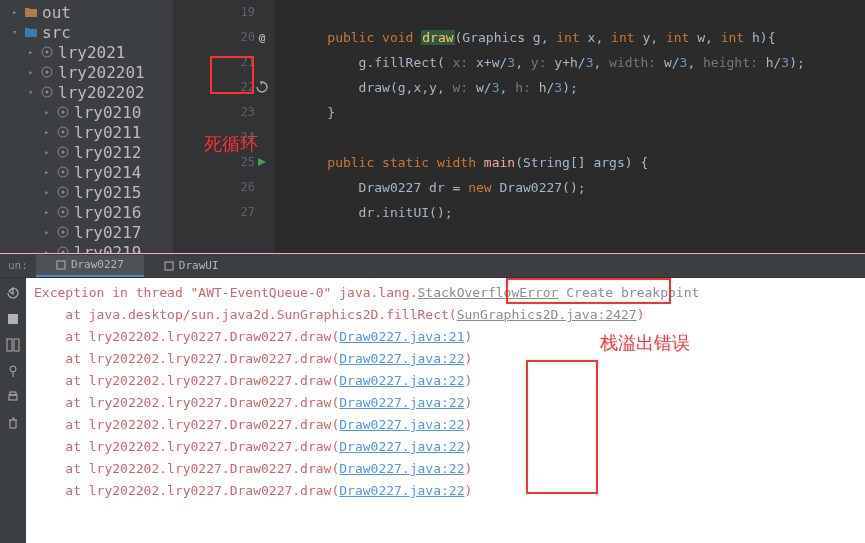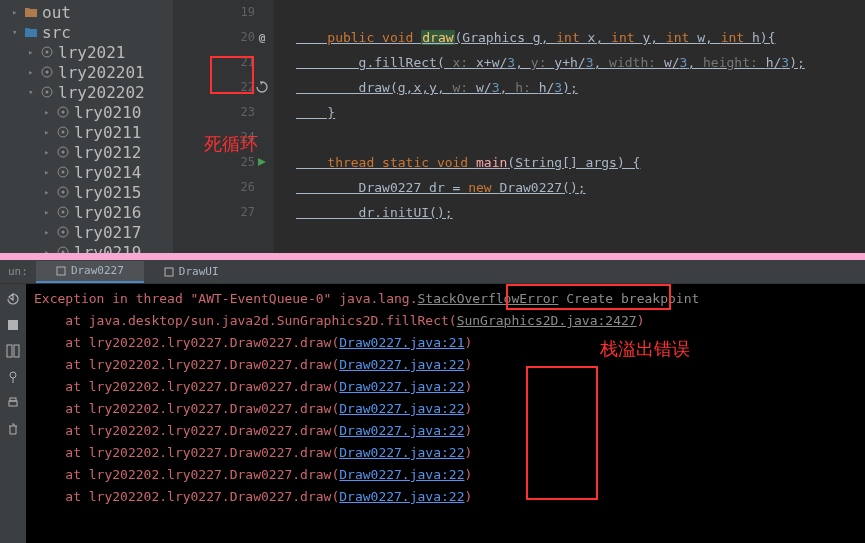--- a/index.html
+++ b/index.html
@@ -74,21 +74,21 @@
     width: 14px; height: 14px;
     display: flex; align-items: center; justify-content: center;
   }
   .code {
     flex: 1;
     padding-left: 22px;
     line-height: 25px;
     font-size: 13px;
     position: relative;
   }
-  .code-line { height: 25px; white-space: pre; text-decoration: underline; }
+  .code-line { height: 25px; white-space: pre; }
   .kw { color: #cc7832; }
   .method { color: #fca5a5; }
   .method-hl { color: #ffc66d; background: #32593d; padding: 0 1px; }
   .num { color: #6897bb; }
   .param-hint { color: #787878; }
   .plain { color: #a9b7c6; }
   
   .red-box {
     position: absolute;
     border: 2px solid #ff3030;
@@ -97,22 +97,22 @@
   .red-text {
     position: absolute;
     color: #ff3030;
     font-size: 18px;
     font-family: 'SimSun', 'Microsoft YaHei', sans-serif;
     pointer-events: none;
   }
   
   .run-panel {
     height: 290px;
-    background: #000000;
-    border-top: 7px solid #f9a8d4;
+    background: #ffffff;
+    border-top: 1px solid #f9a8d4;
     display: flex;
     flex-direction: column;
   }
   .run-tabs {
     height: 24px;
     background: #3c3f41;
     display: flex;
     align-items: center;
     border-bottom: 1px solid #323232;
   }
@@ -322,21 +322,21 @@
         <div class="gutter-line"><span class="gutter-num">26</span></div>
         <div class="gutter-line"><span class="gutter-num">27</span></div>
       </div>
     <div class="code" id="codearea">
         <div class="code-line"></div>
         <div class="code-line"><span class="kw">    public </span><span class="kw">void </span><span class="method-hl">draw</span><span class="plain">(Graphics g, </span><span class="kw">int </span><span class="plain">x, </span><span class="kw">int </span><span class="plain">y, </span><span class="kw">int </span><span class="plain">w, </span><span class="kw">int </span><span class="plain">h){</span></div>
         <div class="code-line"><span class="plain">        g.fillRect( </span><span class="param-hint">x: </span><span class="plain">x+w/</span><span class="num">3</span><span class="plain">, </span><span class="param-hint">y: </span><span class="plain">y+h/</span><span class="num">3</span><span class="plain">, </span><span class="param-hint">width: </span><span class="plain">w/</span><span class="num">3</span><span class="plain">, </span><span class="param-hint">height: </span><span class="plain">h/</span><span class="num">3</span><span class="plain">);</span></div>
         <div class="code-line"><span class="plain">        draw(g,x,y, </span><span class="param-hint">w: </span><span class="plain">w/</span><span class="num">3</span><span class="plain">, </span><span class="param-hint">h: </span><span class="plain">h/</span><span class="num">3</span><span class="plain">);</span></div>
         <div class="code-line"><span class="plain">    }</span></div>
         <div class="code-line"></div>
-        <div class="code-line"><span class="kw">    thread static void </span><span class="method">main</span><span class="plain">(String[] args) {</span></div>
+        <div class="code-line"><span class="kw">    public static width </span><span class="method">main</span><span class="plain">(String[] args) {</span></div>
         <div class="code-line"><span class="plain">        Draw0227 dr = </span><span class="kw">new </span><span class="plain">Draw0227();</span></div>
         <div class="code-line"><span class="plain">        dr.initUI();</span></div>
       </div>
 
     <div class="red-box" style="left:36px; top:56px; width:44px; height:38px;"></div>
     <div class="red-text" style="left:30px; top:132px;">死循环</div>
   </div>
 </div>
 
 <div class="run-panel">

